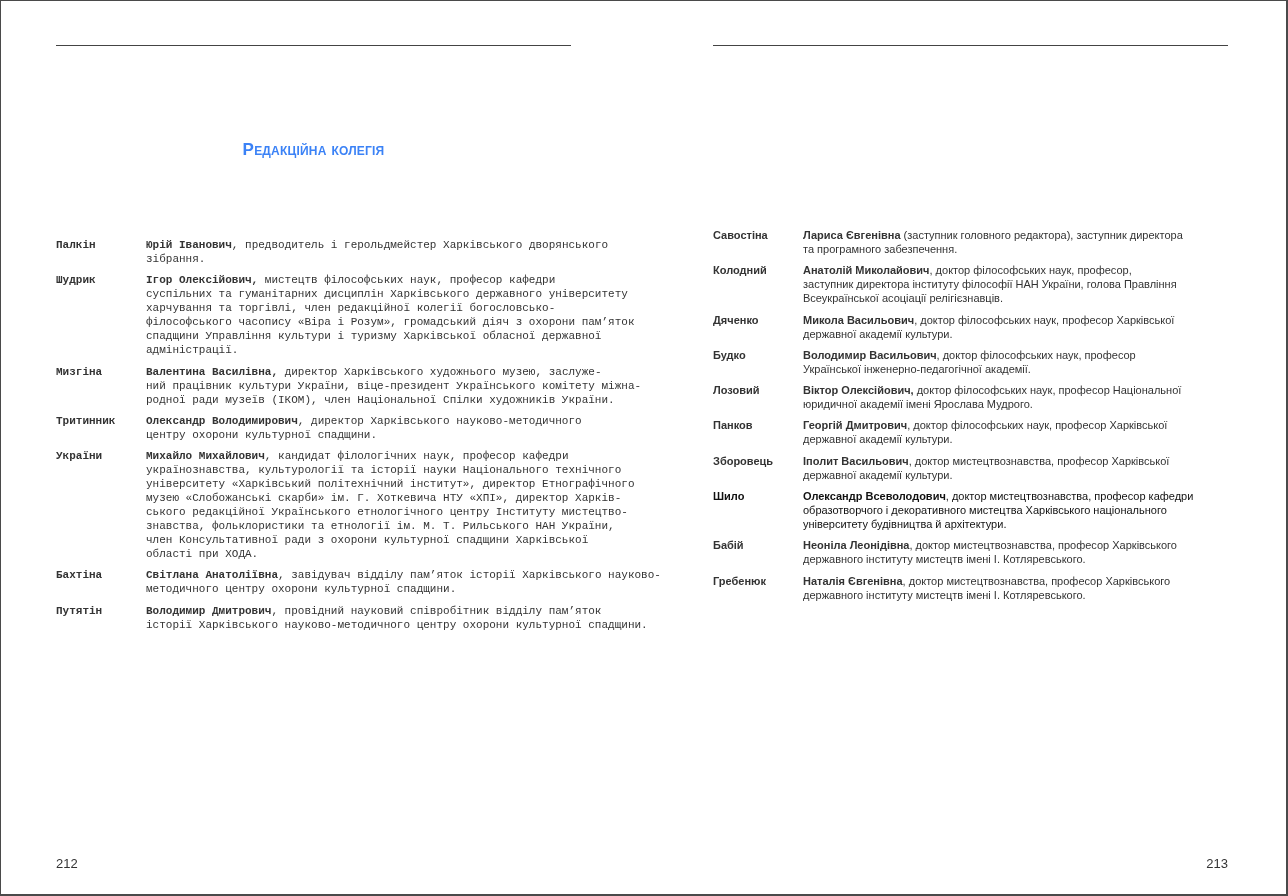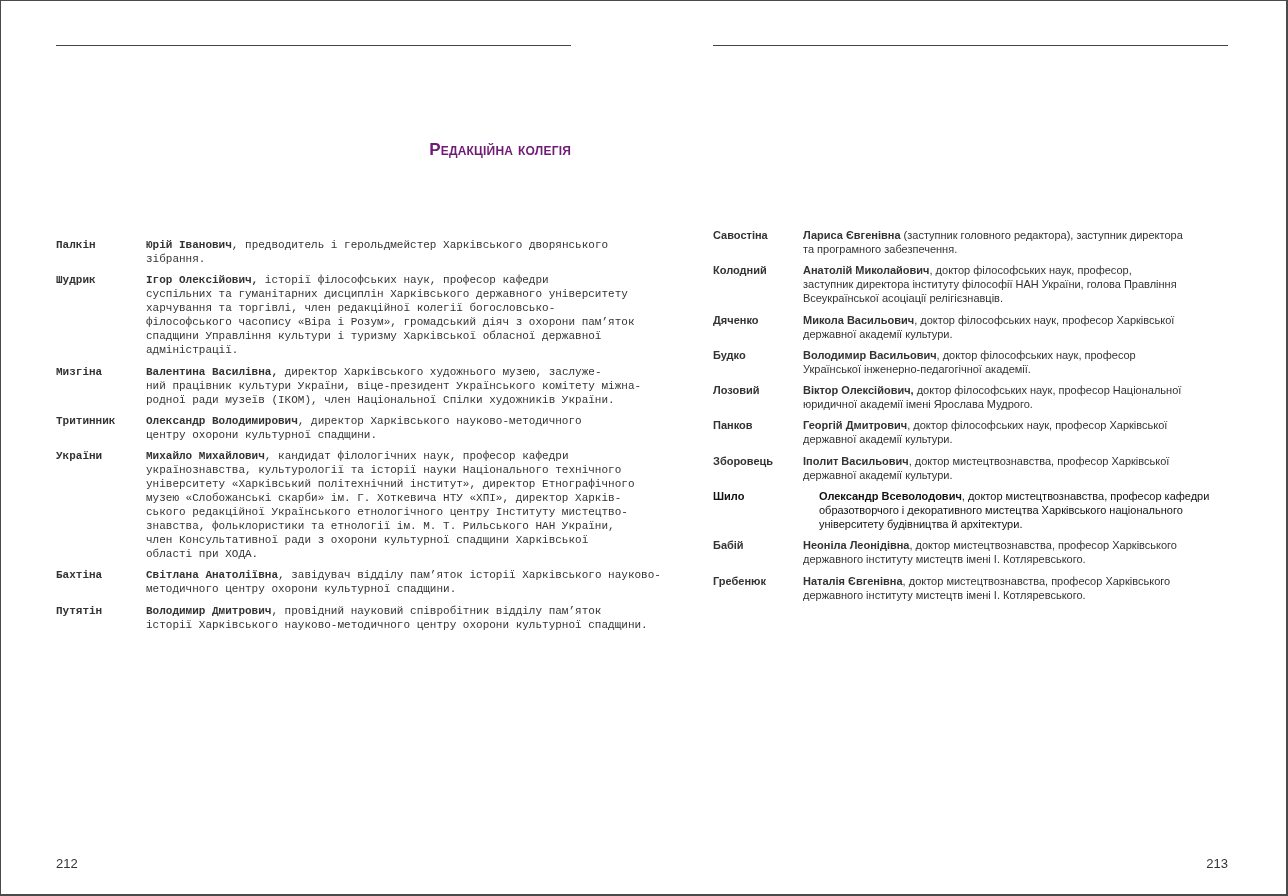--- a/index.html
+++ b/index.html
@@ -42,26 +42,26 @@
       width: 515px;
       height: 0;
       border-top: 1.5px solid #444444;
     }
 
     .page-title {
       position: absolute;
       top: 139px;
       left: 0;
       width: 515px;
-      text-align: right;
+      text-align: center;
       font-weight: bold;
       font-size: 17px;
       font-variant: small-caps;
       letter-spacing: 0.2px;
-      color: #701a75;
+      color: #3b82f6;
       margin: 0;
     }
 
     .entries {
       position: absolute;
       left: 0;
       width: 520px;
       margin-top: 20px;
     }
     .page-left .entries { top: 217px; font-family: Liberation Mono, monospace; }
@@ -77,21 +77,21 @@
       width: 90px;
       flex: 0 0 90px;
       font-weight: bold;
     }
     .desc {
       flex: 1 1 auto;
       width: 425px;
     }
     .desc .line { display: block; white-space: nowrap; }
     .desc b { font-weight: bold; }
-    .entry.dark { color: #111111; gap: 16px; }
+    .entry.dark { color: #111111; }
 
     .page-number {
       position: absolute;
       top: 855px;
       font-size: 13px;
       color: #333333;
     }
     .page-left .page-number { left: 0; }
     .page-right .page-number { right: 0; text-align: right; }
   </style>
@@ -107,21 +107,21 @@
         <div class="entry">
           <div class="surname">Палкін</div>
           <div class="desc">
             <span class="line"><b>Юрій Іванович</b><span style="white-space: pre;">, предводитель і герольдмейстер Харківського дворянського</span></span>
             <span class="line"><span style="white-space: pre;">зібрання.</span></span>
           </div>
         </div>
         <div class="entry">
           <div class="surname">Шудрик</div>
           <div class="desc">
-            <span class="line"><b>Ігор Олексійович,</b><span style="white-space: pre;"> історії філософських наук, професор кафедри</span></span>
+            <span class="line"><b>Ігор Олексійович,</b><span style="white-space: pre;"> мистецтв філософських наук, професор кафедри</span></span>
             <span class="line"><span style="white-space: pre;">суспільних та гуманітарних дисциплін Харківського державного університету</span></span>
             <span class="line"><span style="white-space: pre;">харчування та торгівлі, член редакційної колегії богословсько-</span></span>
             <span class="line"><span style="white-space: pre;">філософського часопису «Віра і Розум», громадський діяч з охорони пам’яток</span></span>
             <span class="line"><span style="white-space: pre;">спадщини Управління культури і туризму Харківської обласної державної</span></span>
             <span class="line"><span style="white-space: pre;">адміністрації.</span></span>
           </div>
         </div>
         <div class="entry">
           <div class="surname">Мизгіна</div>
           <div class="desc">

